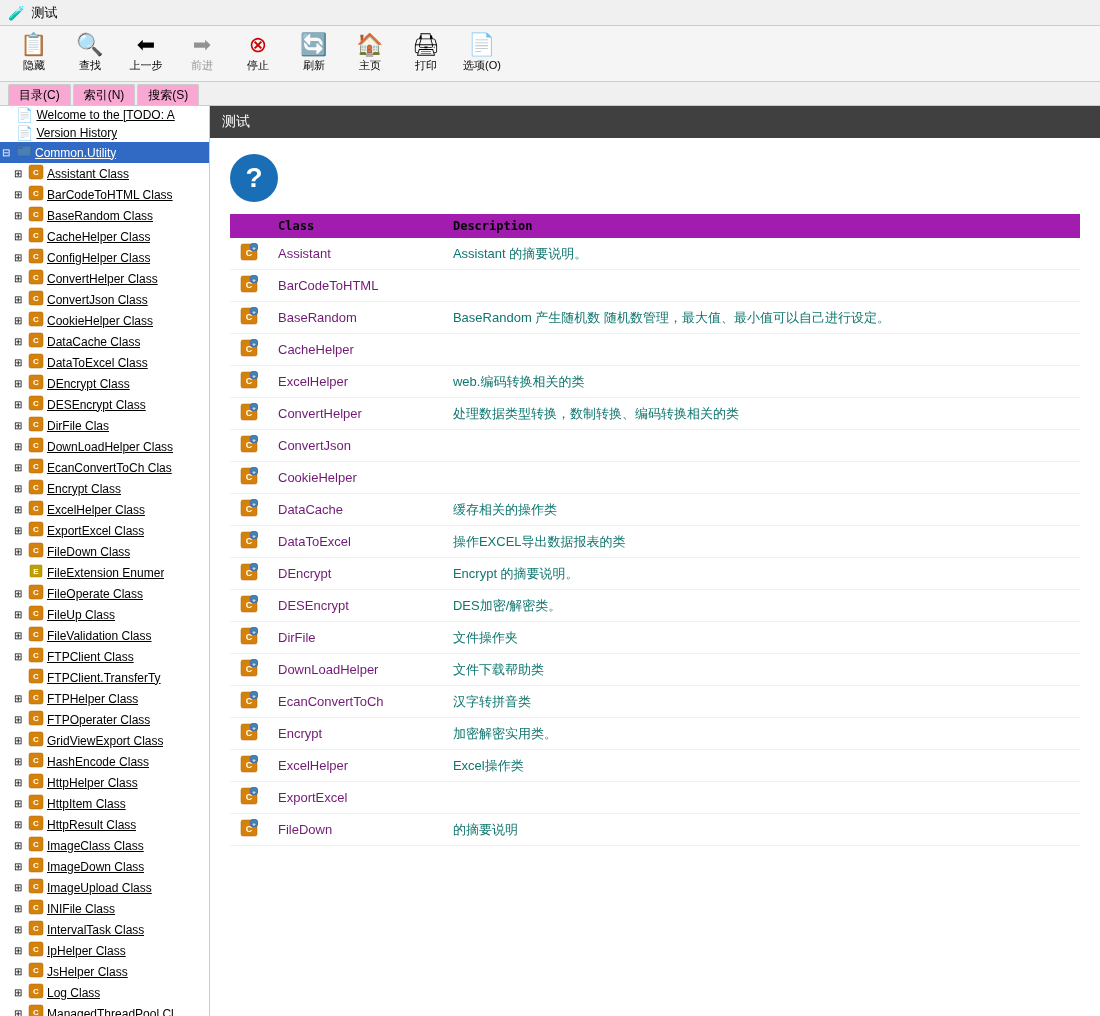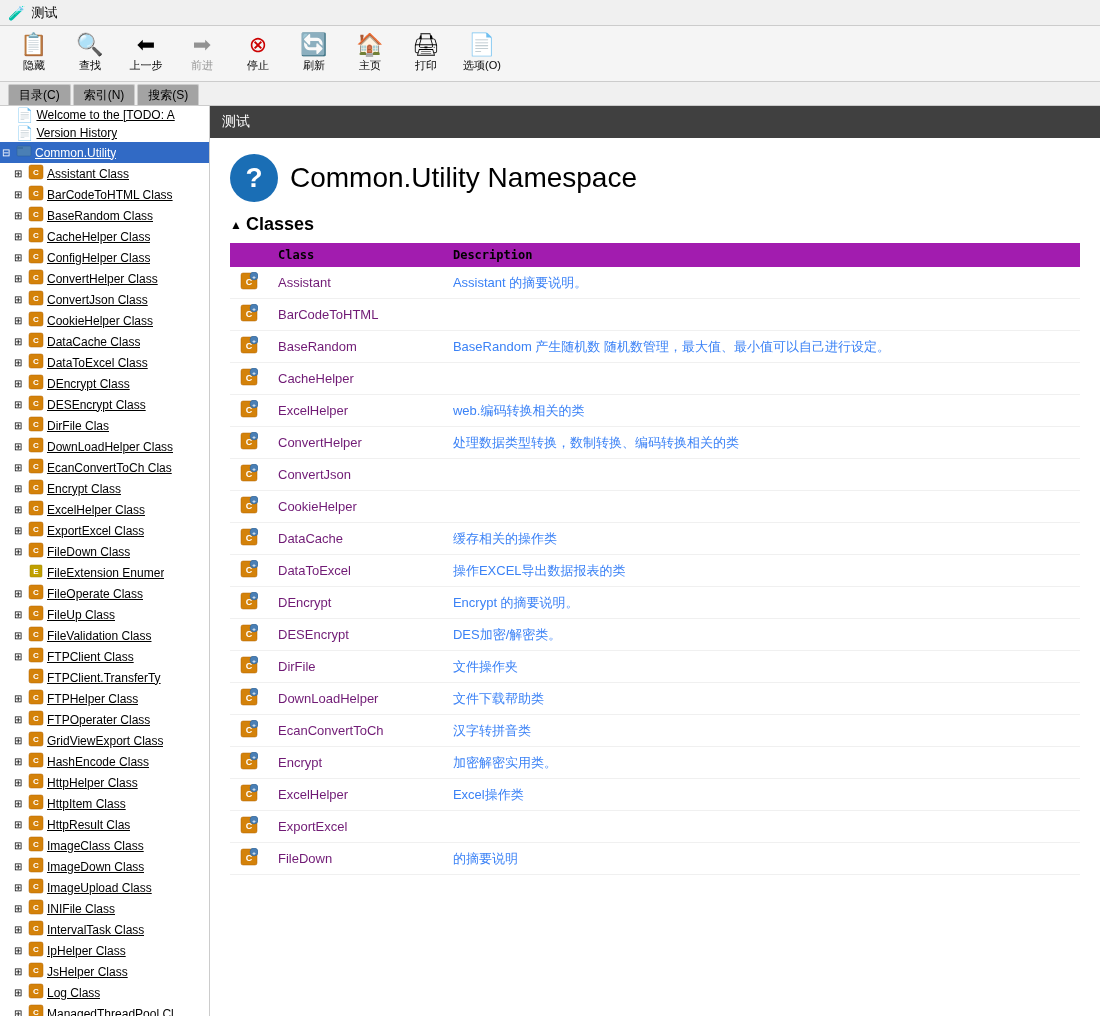--- a/index.html
+++ b/index.html
@@ -53,21 +53,21 @@
       display: flex;
       gap: 2px;
       height: 24px;
     }
     .nav-tab {
       padding: 2px 10px;
       font-size: 12px;
       cursor: pointer;
       border: 1px solid #ccc;
       border-bottom: none;
-      background: #a3a3a3;
+      background: #f9a8d4;
       border-radius: 2px 2px 0 0;
     }
 
     
     .main-layout {
       display: flex;
       height: calc(1016px - 26px - 56px - 24px);
     }
 
     
@@ -176,21 +176,21 @@
       border: none;
     }
     .classes-table td {
       padding: 5px 10px;
       border-bottom: 1px solid #f0f0f0;
       font-size: 13px;
       vertical-align: middle;
     }
     .class-icon-cell { width: 30px; text-align: center; }
     .class-link { color: #701a75; text-decoration: none; }
-    .class-desc { color: #3b82f6; }
+    .class-desc { color: #0f766e; }
 
     
     ::-webkit-scrollbar { width: 12px; height: 12px; }
     ::-webkit-scrollbar-track { background: #f0f0f0; }
     ::-webkit-scrollbar-thumb { background: #bbb; border: 1px solid #aaa; }
   </style>
 </head>
 <body>
 
 <div class="title-bar">
@@ -511,21 +511,21 @@
       <text x="8" y="11" text-anchor="middle" fill="white" font-size="8" font-weight="bold">C</text>
     </svg></span>
         <span class="tree-label">HttpItem Class</span>
       </div>
       <div class="tree-item tree-indent-1">
         <span class="tree-expand">⊞</span>
         <span style="margin-right: 3px; font-size: 14px;"><svg width="16" height="16" viewBox="0 0 16 16">
       <rect x="1" y="1" width="14" height="14" rx="2" fill="#d4820a" stroke="#b06000" stroke-width="0.5"></rect>
       <text x="8" y="11" text-anchor="middle" fill="white" font-size="8" font-weight="bold">C</text>
     </svg></span>
-        <span class="tree-label">HttpResult Clas</span>
+        <span class="tree-label">HttpResult Class</span>
       </div>
       <div class="tree-item tree-indent-1">
         <span class="tree-expand">⊞</span>
         <span style="margin-right: 3px; font-size: 14px;"><svg width="16" height="16" viewBox="0 0 16 16">
       <rect x="1" y="1" width="14" height="14" rx="2" fill="#d4820a" stroke="#b06000" stroke-width="0.5"></rect>
       <text x="8" y="11" text-anchor="middle" fill="white" font-size="8" font-weight="bold">C</text>
     </svg></span>
         <span class="tree-label">ImageClass Class</span>
       </div>
       <div class="tree-item tree-indent-1">
@@ -595,25 +595,23 @@
     </div>
 
   <div class="content">
     <div class="content-header">
       <span>测试</span>
     </div>
     <div class="content-body">
 
       <div class="namespace-header">
         <div class="namespace-icon">?</div>
-        <h1 class="namespace-title">Common.Utility Namespace</h1>
-      </div>
-
-
-      <h2 class="section-title">Classes</h2>
+      </div>
+
+
 
       <table class="classes-table">
         <thead>
           <tr>
             <th></th>
             <th>Class</th>
             <th>Description</th>
           </tr>
         </thead>
         <tbody id="classes-tbody">

